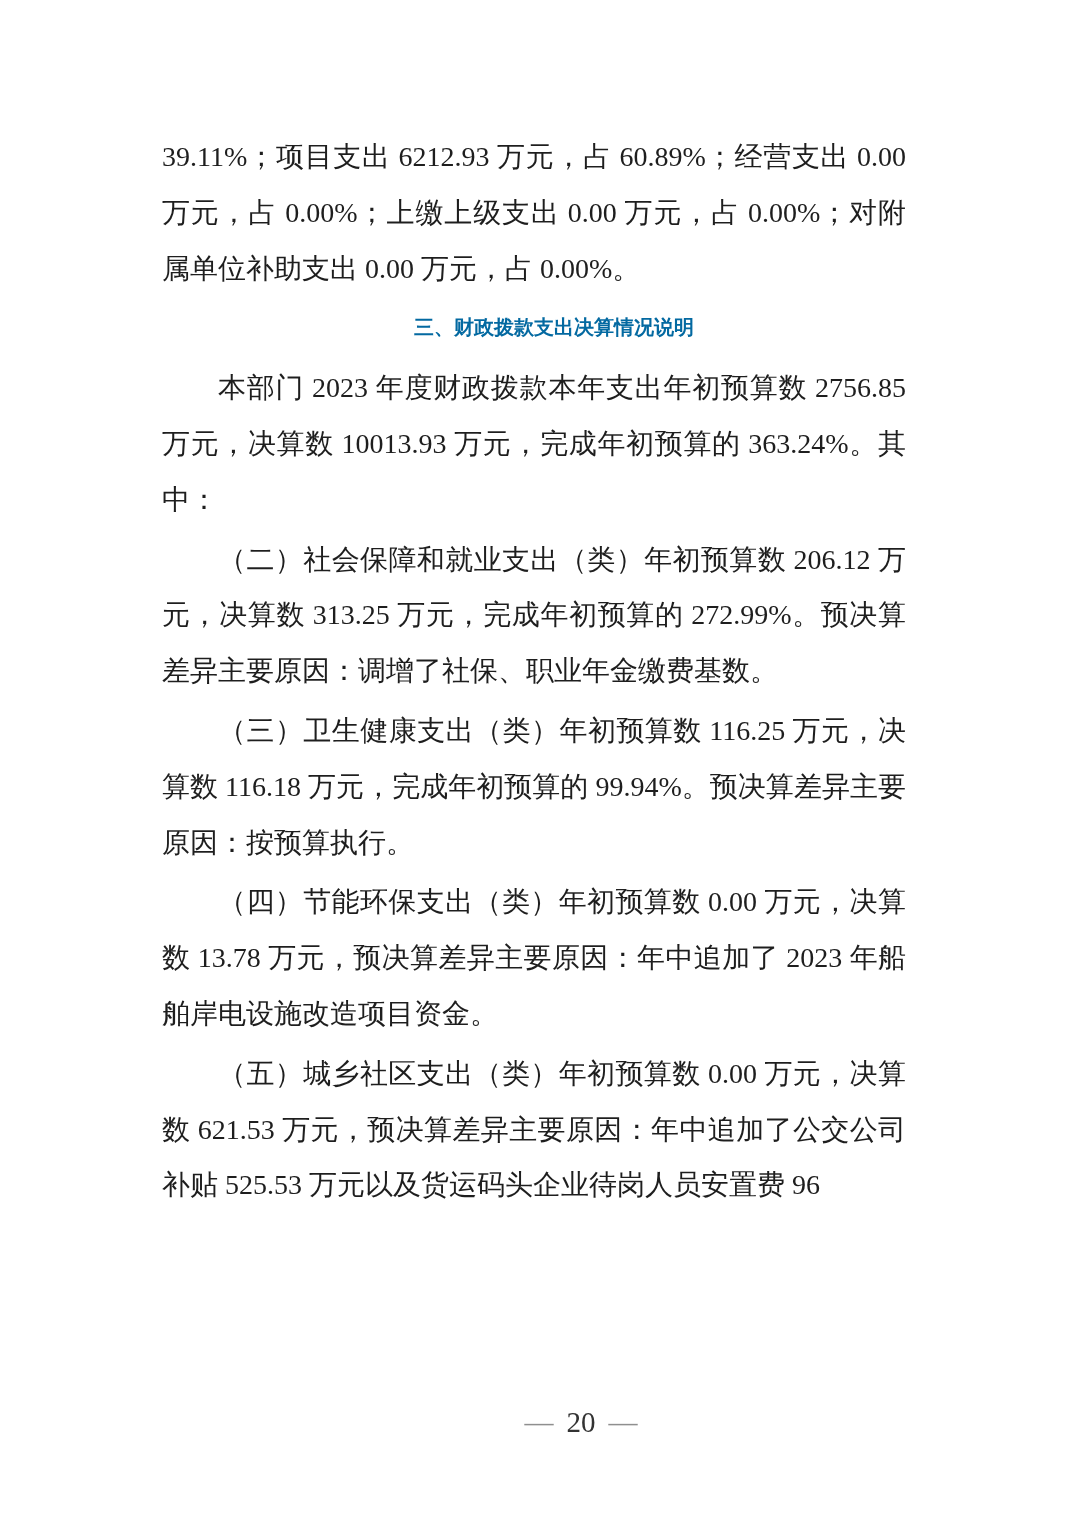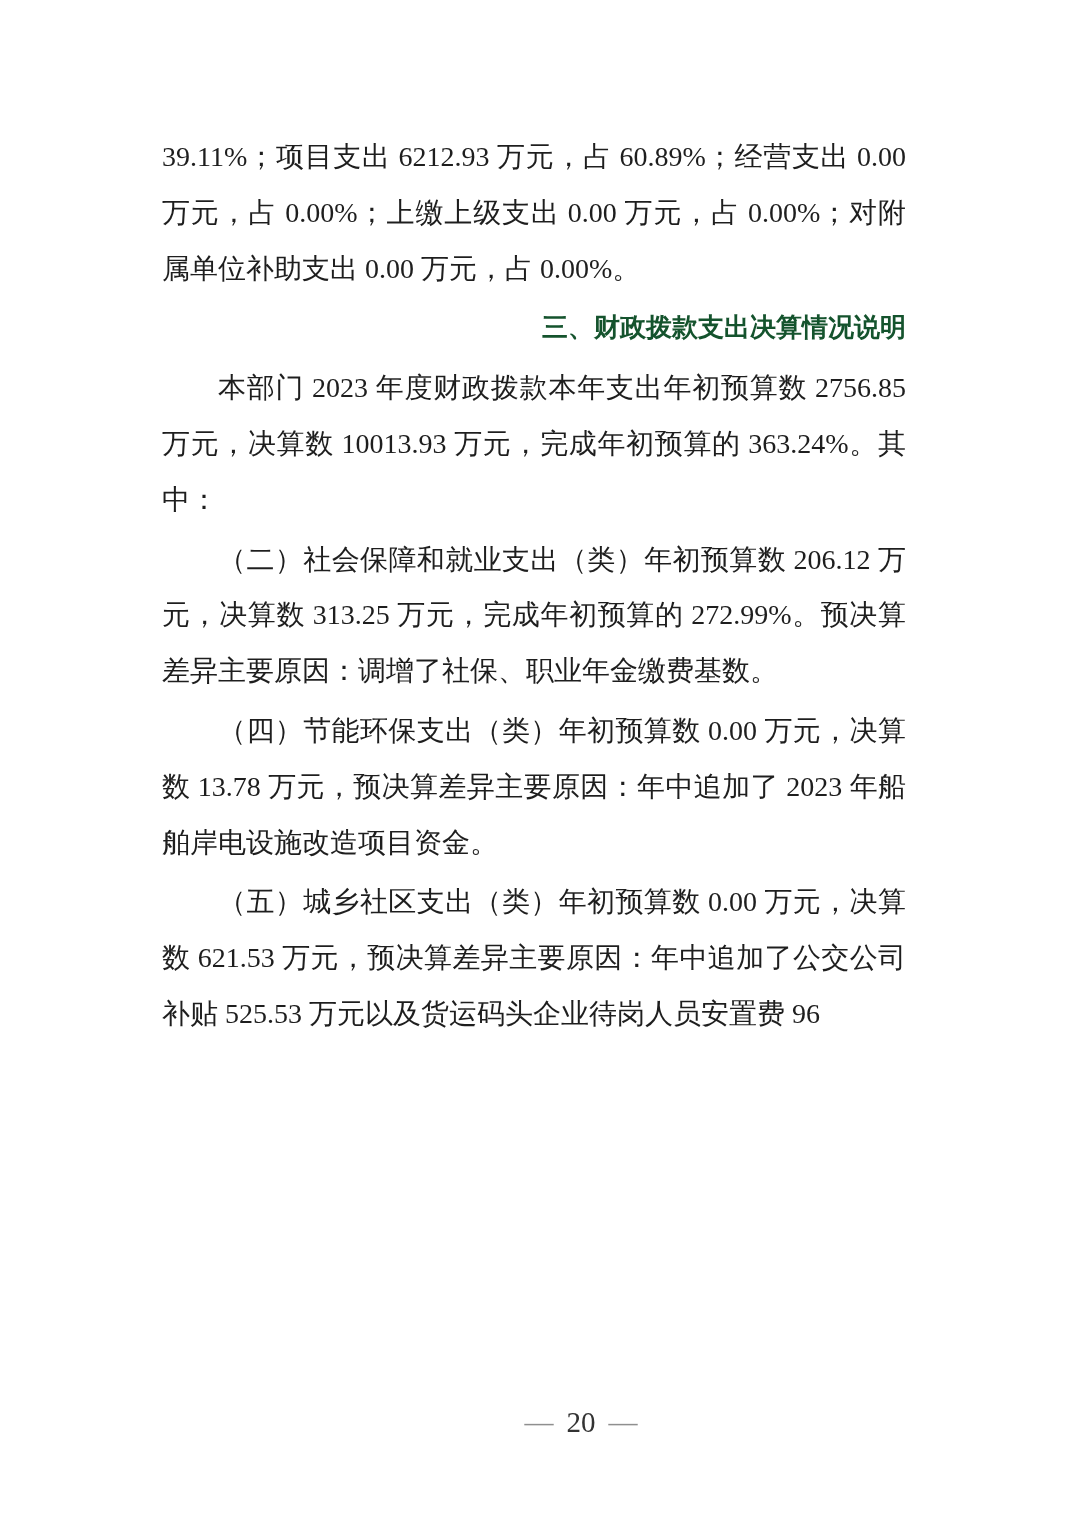--- a/index.html
+++ b/index.html
@@ -30,23 +30,23 @@
     margin: 4px;
     padding: 0;
     text-indent: 2em;
   }
   .content p.no-indent {
     text-indent: 0;
   }
   .content p.heading {
     font-family: "Liberation Sans", "DejaVu Sans", sans-serif;
     font-weight: 700;
-    font-size: 26px;
-    text-align: right;
-    color: #14532d;
+    font-size: 20px;
+    text-align: center;
+    color: #0369a1;
   }
   .footer {
     position: absolute;
     left: 0;
     width: 1074px;
     top: 1402px;
     text-align: center;
     font-family: "Liberation Serif", "DejaVu Serif", serif;
     font-size: 29px;
     line-height: 40px;
@@ -63,20 +63,21 @@
 </head>
 <body>
 
 <div class="page">
 
   <div class="content">
     <p class="no-indent">39.11%；项目支出 6212.93 万元，占 60.89%；经营支出 0.00 万元，占 0.00%；上缴上级支出 0.00 万元，占 0.00%；对附属单位补助支出 0.00 万元，占 0.00%。</p>
     <p class="heading">三、财政拨款支出决算情况说明</p>
     <p>本部门 2023 年度财政拨款本年支出年初预算数 2756.85 万元，决算数 10013.93 万元，完成年初预算的 363.24%。其中：</p>
     <p>（二）社会保障和就业支出（类）年初预算数 206.12 万元，决算数 313.25 万元，完成年初预算的 272.99%。预决算差异主要原因：调增了社保、职业年金缴费基数。</p>
+    <p>（三）卫生健康支出（类）年初预算数 116.25 万元，决算数 116.18 万元，完成年初预算的 99.94%。预决算差异主要原因：按预算执行。</p>
     <p>（四）节能环保支出（类）年初预算数 0.00 万元，决算数 13.78 万元，预决算差异主要原因：年中追加了 2023 年船舶岸电设施改造项目资金。</p>
     <p>（五）城乡社区支出（类）年初预算数 0.00 万元，决算数 621.53 万元，预决算差异主要原因：年中追加了公交公司补贴 525.53 万元以及货运码头企业待岗人员安置费 96</p>
   </div>
 
   <div class="footer">
     <span class="dash">—</span><span class="pagenum">20</span><span class="dash">—</span>
   </div>
 
 </div>
 

